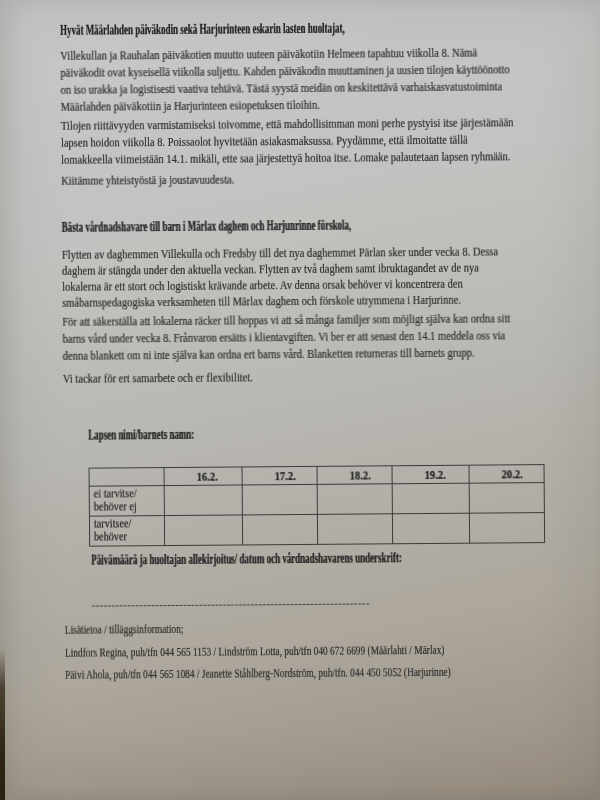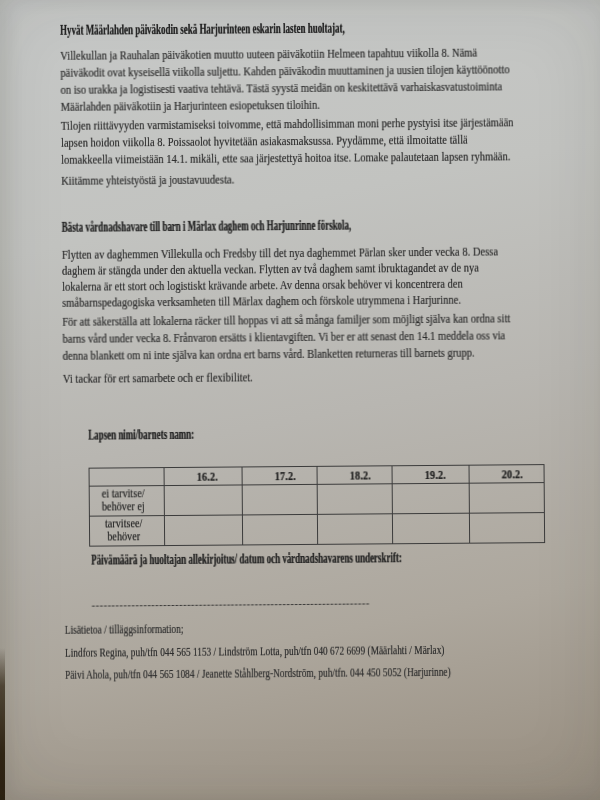--- a/index.html
+++ b/index.html
@@ -55,21 +55,21 @@
   }
   table.care-table{
     position:absolute;left:88px;top:466px;
     border-collapse:collapse;table-layout:fixed;
   }
   table.care-table td{
     border:1.4px solid #3b3b3b;
     padding:1px 4px;vertical-align:top;overflow:hidden;
   }
   tr.hdr td{height:15px;line-height:13px;padding-left:32px;}
-  tr.row td{height:26px;text-align:center;}
+  tr.row td{height:26px;}
   .date-h{
     display:inline-block;font-size:12.5px;font-weight:600;color:#1e1e1e;
     transform:scaleX(0.85);transform-origin:0 0;white-space:nowrap;
     text-shadow:0 0 0.4px rgba(30,30,30,0.5);
   }
   .tt{
     display:inline-block;font-size:12px;color:#242424;
     line-height:13px;white-space:pre-line;
     transform:scaleX(0.85);transform-origin:0 0;
     text-shadow:0 0 0.4px rgba(36,36,36,0.5);

